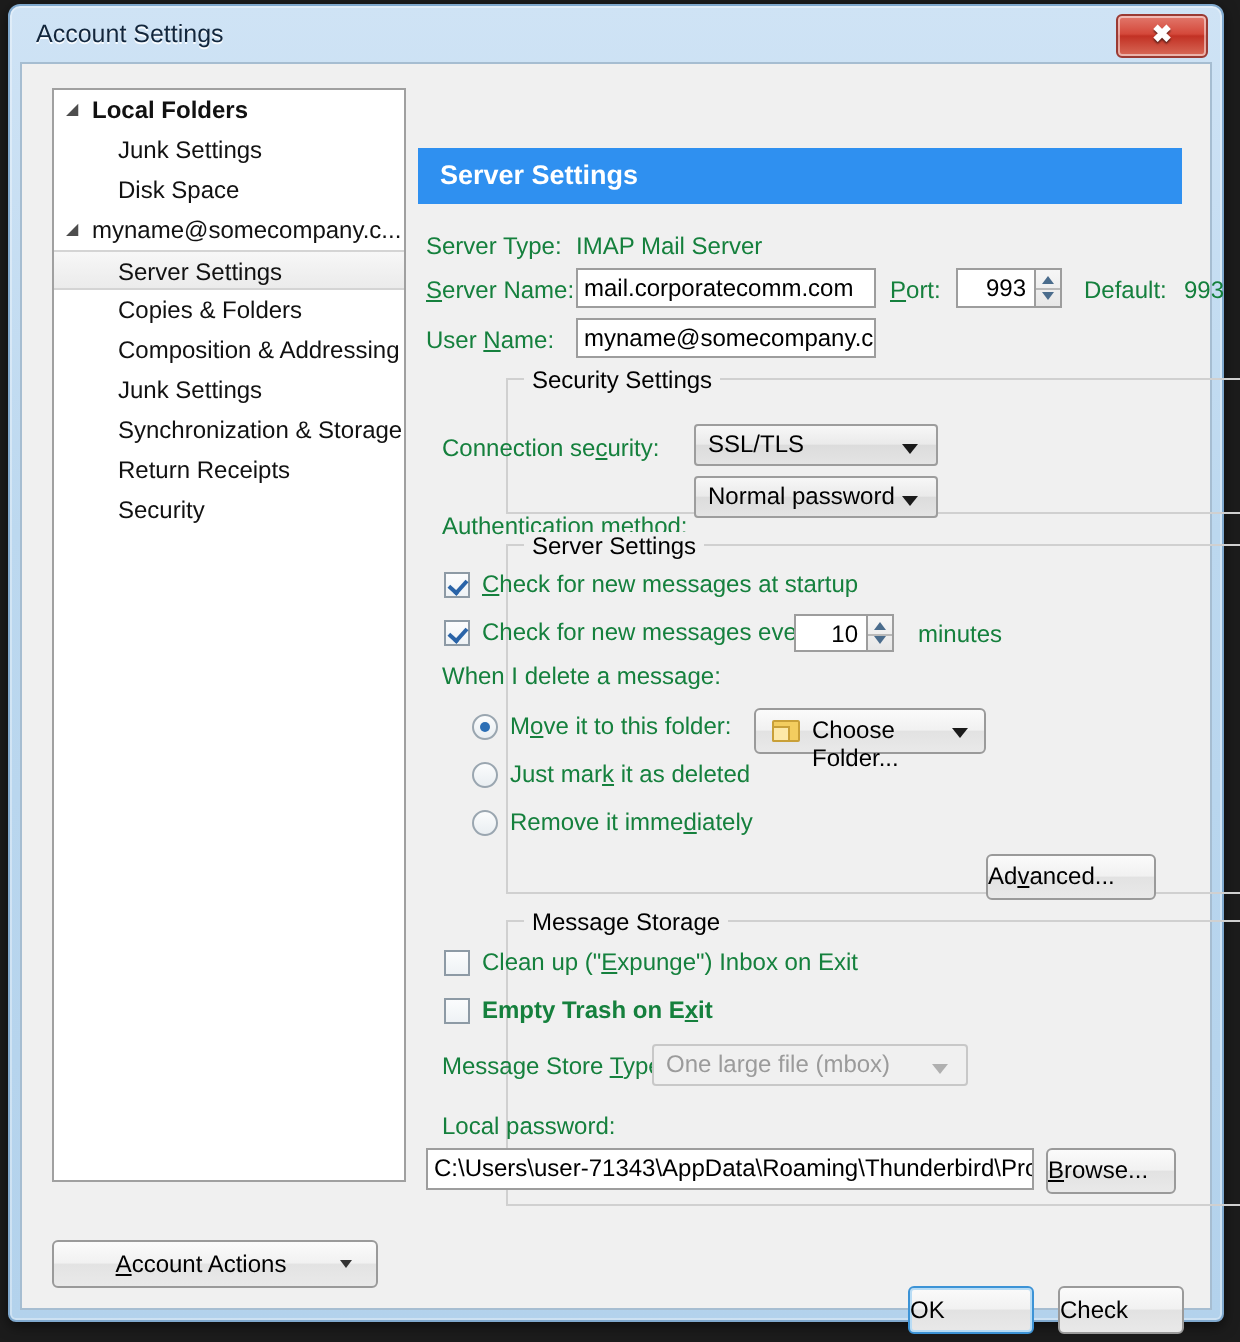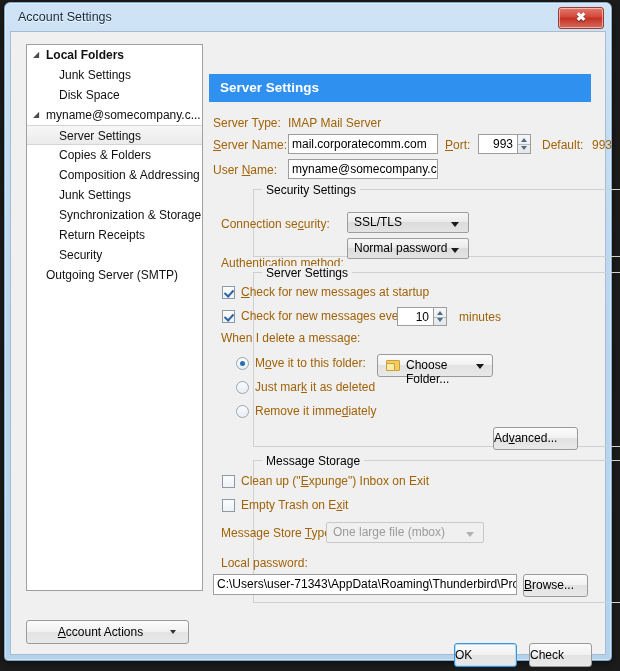--- a/index.html
+++ b/index.html
@@ -160,21 +160,21 @@
     position: absolute;
     left: 10px; top: 5px;
     color: #ffffff;
     font-size: 13.5px;
     font-weight: bold;
   }
 
   .lbl {
     position: absolute;
     font-size: 12px;
-    color: #a16207;
+    color: #15803d;
     white-space: nowrap;
   }
   .lbl u { text-decoration: underline; }
 
   .textbox {
     position: absolute;
     background: #ffffff;
     border: 1px solid #9d9d9d;
     box-sizing: border-box;
     font-size: 12px;
@@ -370,23 +370,20 @@
             <span class="tlabel">Junk Settings</span>
           </div>
           <div class="tree-item depth1">
             <span class="tlabel">Synchronization &amp; Storage</span>
           </div>
           <div class="tree-item depth1">
             <span class="tlabel">Return Receipts</span>
           </div>
           <div class="tree-item depth1">
             <span class="tlabel">Security</span>
-          </div>
-          <div class="tree-item depth0">
-            <span class="tlabel">Outgoing Server (SMTP)</span>
           </div>
         </div>
     </div>
 
     <div id="account-actions-button">
       <div id="account-actions-label"><u>A</u>ccount Actions</div>
       <div id="account-actions-arrow"></div>
     </div>
 
     <div id="right-pane">
@@ -462,21 +459,21 @@
       <div class="button" style="left:284px; top:383px; width:85px; height:23px; line-height:21px;">Ad<u>v</u>anced...</div>
 
       <div class="group" style="left:4px; top:416px; width:374px; height:143px;">
         <div class="group-title">Message Storage</div>
       </div>
 
       <div class="checkbox" style="left:13px; top:431px;"></div>
       <div class="lbl" style="left:32px; top:430px;">Clean up ("<u>E</u>xpunge") Inbox on Exit</div>
 
       <div class="checkbox" style="left:13px; top:455px;"></div>
-      <div class="lbl" style="left:32px; top:454px;">Empty Trash on E<u>x</u>it</div>
+      <div class="lbl" style="left:32px; top:454px;font-weight:bold;">Empty Trash on E<u>x</u>it</div>
 
       <div class="lbl" style="left:12px; top:482px;">Message Store <u>T</u>ype:</div>
       <div class="dropdown disabled" style="left:117px; top:478px; width:158px; height:21px;">One large file (mbox)<div class="dd-arrow"></div></div>
 
       <div class="lbl" style="left:12px; top:512px;">Local password:</div>
       <div class="textbox" style="left:4px; top:530px; width:304px; height:21px; line-height:19px;">C:\Users\user-71343\AppData\Roaming\Thunderbird\Profi</div>
       <div class="button" style="left:314px; top:530px; width:65px; height:23px; line-height:21px;"><u>B</u>rowse...</div>
 
     </div>
 

